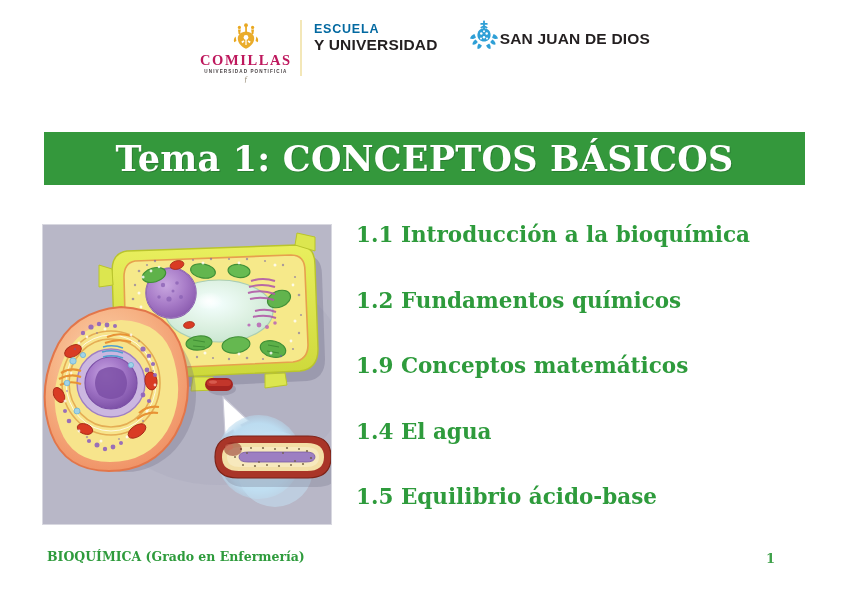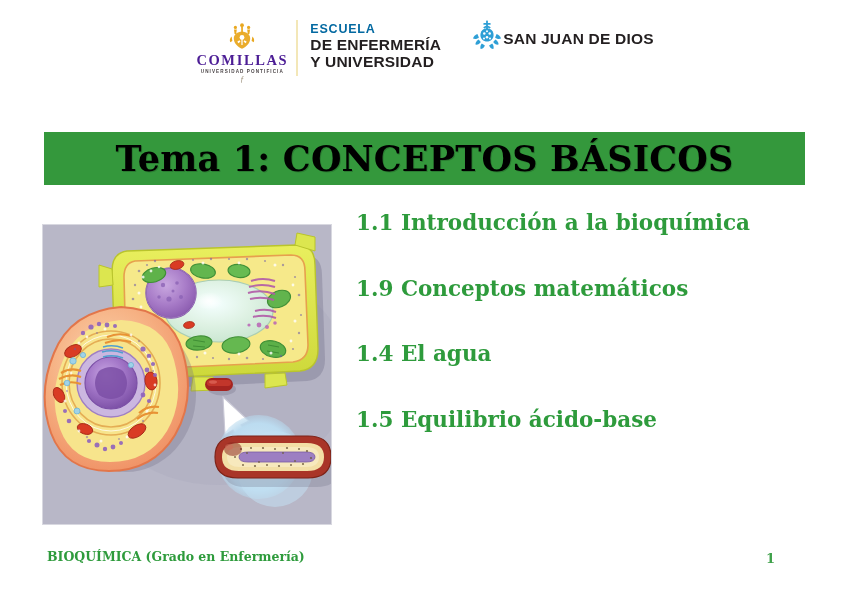--- a/index.html
+++ b/index.html
@@ -37,21 +37,21 @@
   .comillas-shield {
     width: 34px;
     height: 30px;
     display: block;
   }
   .comillas-word {
     font-family: "Liberation Serif", serif;
     font-weight: bold;
     font-size: 14.5px;
     letter-spacing: 1.6px;
-    color: #4c1d95;
+    color: #be185d;
     line-height: 1;
     margin-top: 1px;
     white-space: nowrap;
   }
   .comillas-sub {
     font-family: "Liberation Sans", sans-serif;
     font-weight: bold;
     font-size: 4.6px;
     letter-spacing: 1.1px;
     color: #4a4446;
@@ -133,21 +133,21 @@
     height: 53px;
     background: #34983c;
     display: flex;
     align-items: center;
     justify-content: center;
   }
   #title-text {
     font-family: "DejaVu Serif", "Liberation Serif", serif;
     font-weight: bold;
     font-size: 35px;
-    color: #000000;
+    color: #ffffff;
     letter-spacing: 0.2px;
     white-space: nowrap;
     line-height: 1;
     text-shadow: 1px 1px 0 rgba(0,0,0,0.18);
   }
 
   
   #cell-illustration {
     position: absolute;
     left: 42px;
@@ -157,21 +157,21 @@
     border: 1px solid #d8d8e0;
     box-sizing: border-box;
     overflow: hidden;
   }
   #cell-illustration svg { display: block; }
 
   
   #contents-list {
     position: absolute;
     left: 356px;
-    top: 212px;
+    top: 224px;
     width: 470px;
   }
   .toc-item {
     font-family: "DejaVu Serif", "Liberation Serif", serif;
     font-weight: bold;
     font-size: 21.5px;
     color: #2e9b3c;
     line-height: 1;
     margin-bottom: 44px;
     white-space: nowrap;
@@ -232,21 +232,20 @@
     </span>
     <span class="comillas-word">COMILLAS</span>
     <span class="comillas-sub">UNIVERSIDAD PONTIFICIA</span>
     <span class="comillas-flourish">ƒ</span>
   </div>
 
   <div class="logo-divider"></div>
 
   <div class="logo-escuela">
     <span class="escuela-l1">ESCUELA</span>
-    <span class="escuela-l2">DE ENFERMERÍA</span>
     <span class="escuela-l3">Y UNIVERSIDAD</span>
   </div>
 
   <div class="logo-sjd">
     <span>
       <svg class="sjd-emblem" viewBox="0 0 32 34" aria-hidden="true">
         <g fill="#2e9fd6">
           <rect x="15.1" y="0.5" width="1.8" height="9" rx="0.5"></rect>
           <rect x="12.4" y="3.0" width="7.2" height="1.7" rx="0.5"></rect>
           <path d="M16 8.2 c-4.0 0 -6.6 3.0 -6.6 6.8 c0 3.9 3.0 6.6 6.6 6.6 c3.6 0 6.6 -2.7 6.6 -6.6 c0 -3.8 -2.6 -6.8 -6.6 -6.8 z"></path>
@@ -589,20 +588,21 @@
       </g>
 
       <ellipse cx="190" cy="224" rx="9" ry="7" fill="#8c2a20" opacity="0.55"></ellipse>
       <ellipse cx="186" cy="222" rx="4" ry="3" fill="#d46a58" opacity="0.55"></ellipse>
     </g>
   </svg>
 </div>
 
 <div id="contents-list">
   <div class="toc-item">1.1 Introducción a la bioquímica</div>
+  <div class="toc-item">1.2 Fundamentos químicos</div>
   <div class="toc-item">1.9 Conceptos matemáticos</div>
   <div class="toc-item">1.4 El agua</div>
   <div class="toc-item">1.5 Equilibrio ácido-base</div>
 </div>
 
 <div id="footer-course">
   <div>BIOQUÍMICA (Grado en Enfermería)</div>
 </div>
 <div id="page-number">1</div>
 

